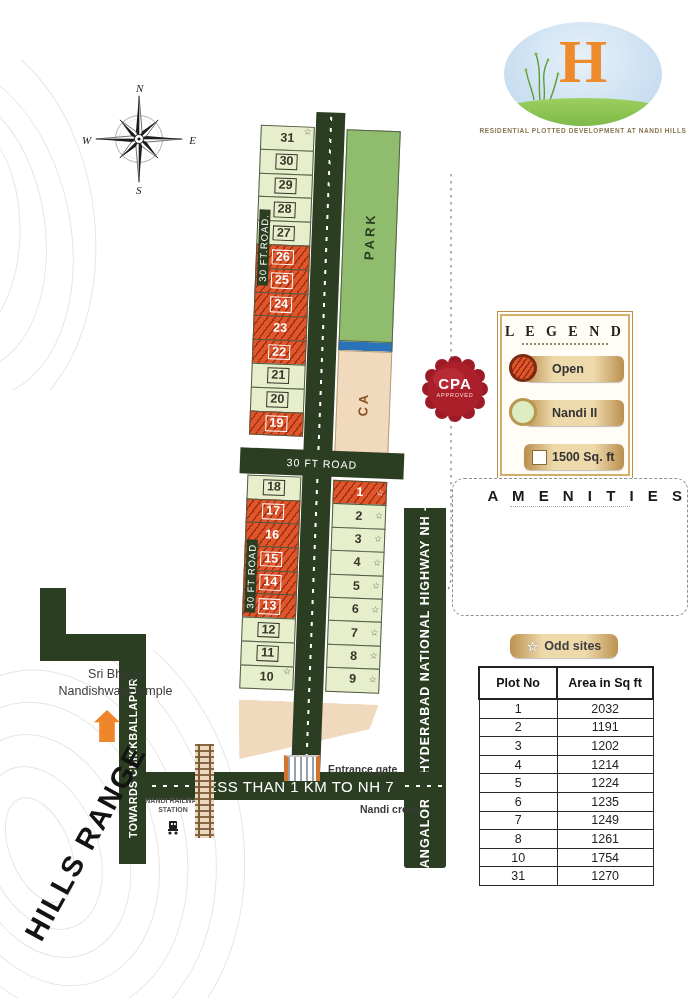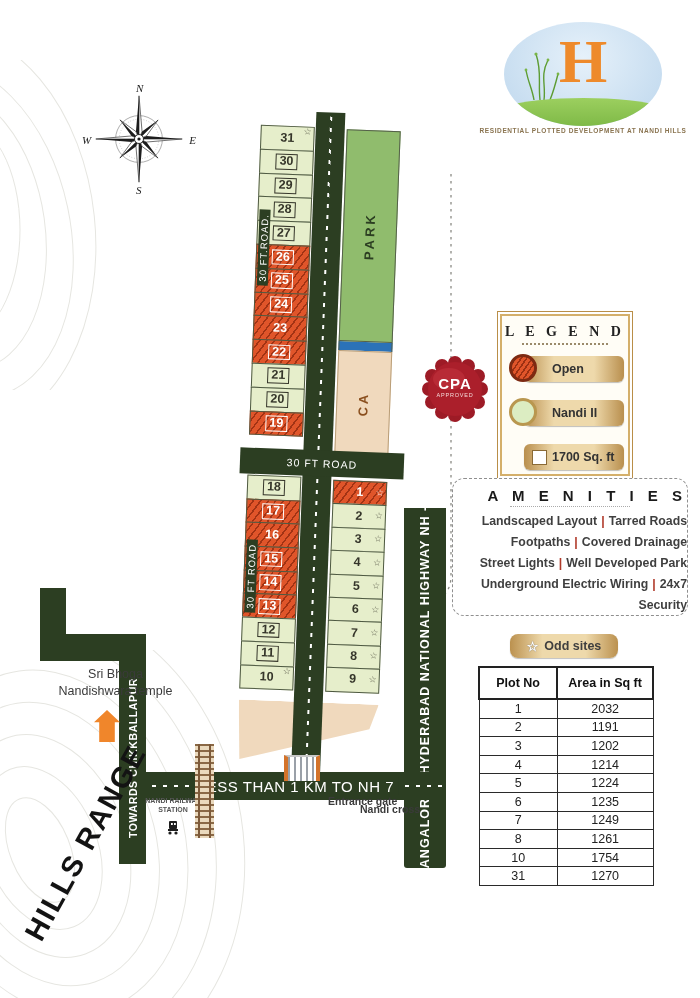--- a/index.html
+++ b/index.html
@@ -79,21 +79,21 @@
      background-image:linear-gradient(90deg,rgba(0,0,0,0) 3px,#7d5a3a 3px 5px,rgba(0,0,0,0) 5px 14px,#7d5a3a 14px 16px,rgba(0,0,0,0) 16px),
        repeating-linear-gradient(180deg,#8a6845 0 1.6px,rgba(0,0,0,0) 1.6px 6px);}
   .station{position:absolute;left:138px;top:796px;width:70px;text-align:center;
      font-size:7px;color:#555;line-height:1.3;font-weight:bold;}
   .train{position:absolute;left:165px;top:820px;}
   
   .gate{position:absolute;left:284px;top:755px;width:36px;height:26px;z-index:7;
      background:repeating-linear-gradient(90deg,#9aa0a8 0 2px,#fff 2px 6px);
      border-left:4px solid #d4732a;border-right:4px solid #d4732a;border-top:2px solid #c8c8c8;box-sizing:border-box;}
   .lbl{position:absolute;color:#3a3a3a;font-size:10.5px;font-weight:600;}
-  .lbl-entrance{left:328px;top:763px;margin-top:32px;}
+  .lbl-entrance{left:328px;top:763px;}
   .lbl-nandicross{left:360px;top:803px;}
   
   .temple-lbl{position:absolute;left:28px;top:666px;width:175px;text-align:center;
      font-size:12.5px;color:#3a3a3a;line-height:1.35;}
   .temple-icon{position:absolute;left:94px;top:710px;width:26px;height:32px;background:#f0862b;
      clip-path:polygon(50% 0,100% 38%,80% 38%,80% 100%,20% 100%,20% 38%,0 38%);}
   .hills{position:absolute;left:36px;top:920px;width:260px;height:40px;
      transform:rotate(-61deg);transform-origin:0 50%;
      font-size:29px;font-weight:600;letter-spacing:2px;color:#131313;white-space:nowrap;}
   
@@ -413,34 +413,27 @@
     <div class="litem li1">
       <span class="medal open"></span>
       <span class="ltx">Open</span>
     </div>
     <div class="litem li2">
       <span class="medal stage2"></span>
       <span class="ltx">Nandi II</span>
     </div>
     <div class="litem li3">
       <span class="sq"></span>
-      <span class="ltx">1700 Sq. ft</span>
+      <span class="ltx">1500 Sq. ft</span>
     </div>
   </div>
 
   <div class="amen">
     <div class="amen-title">A M E N I T I E S</div>
     <div class="amen-rule"></div>
-    <div class="amen-lines">
-        <div>Landscaped Layout<span class="sep">|</span>Tarred Roads</div>
-        <div>Footpaths<span class="sep">|</span>Covered Drainage</div>
-        <div>Street Lights<span class="sep">|</span>Well Developed Park</div>
-        <div>Underground Electric Wiring<span class="sep">|</span>24x7</div>
-        <div>Security</div>
-      </div>
   </div>
 
   <div class="odd">
     <span class="st">☆</span>
     <span>Odd sites</span>
   </div>
 
   <div class="ptable">
     <table>
       <thead>

